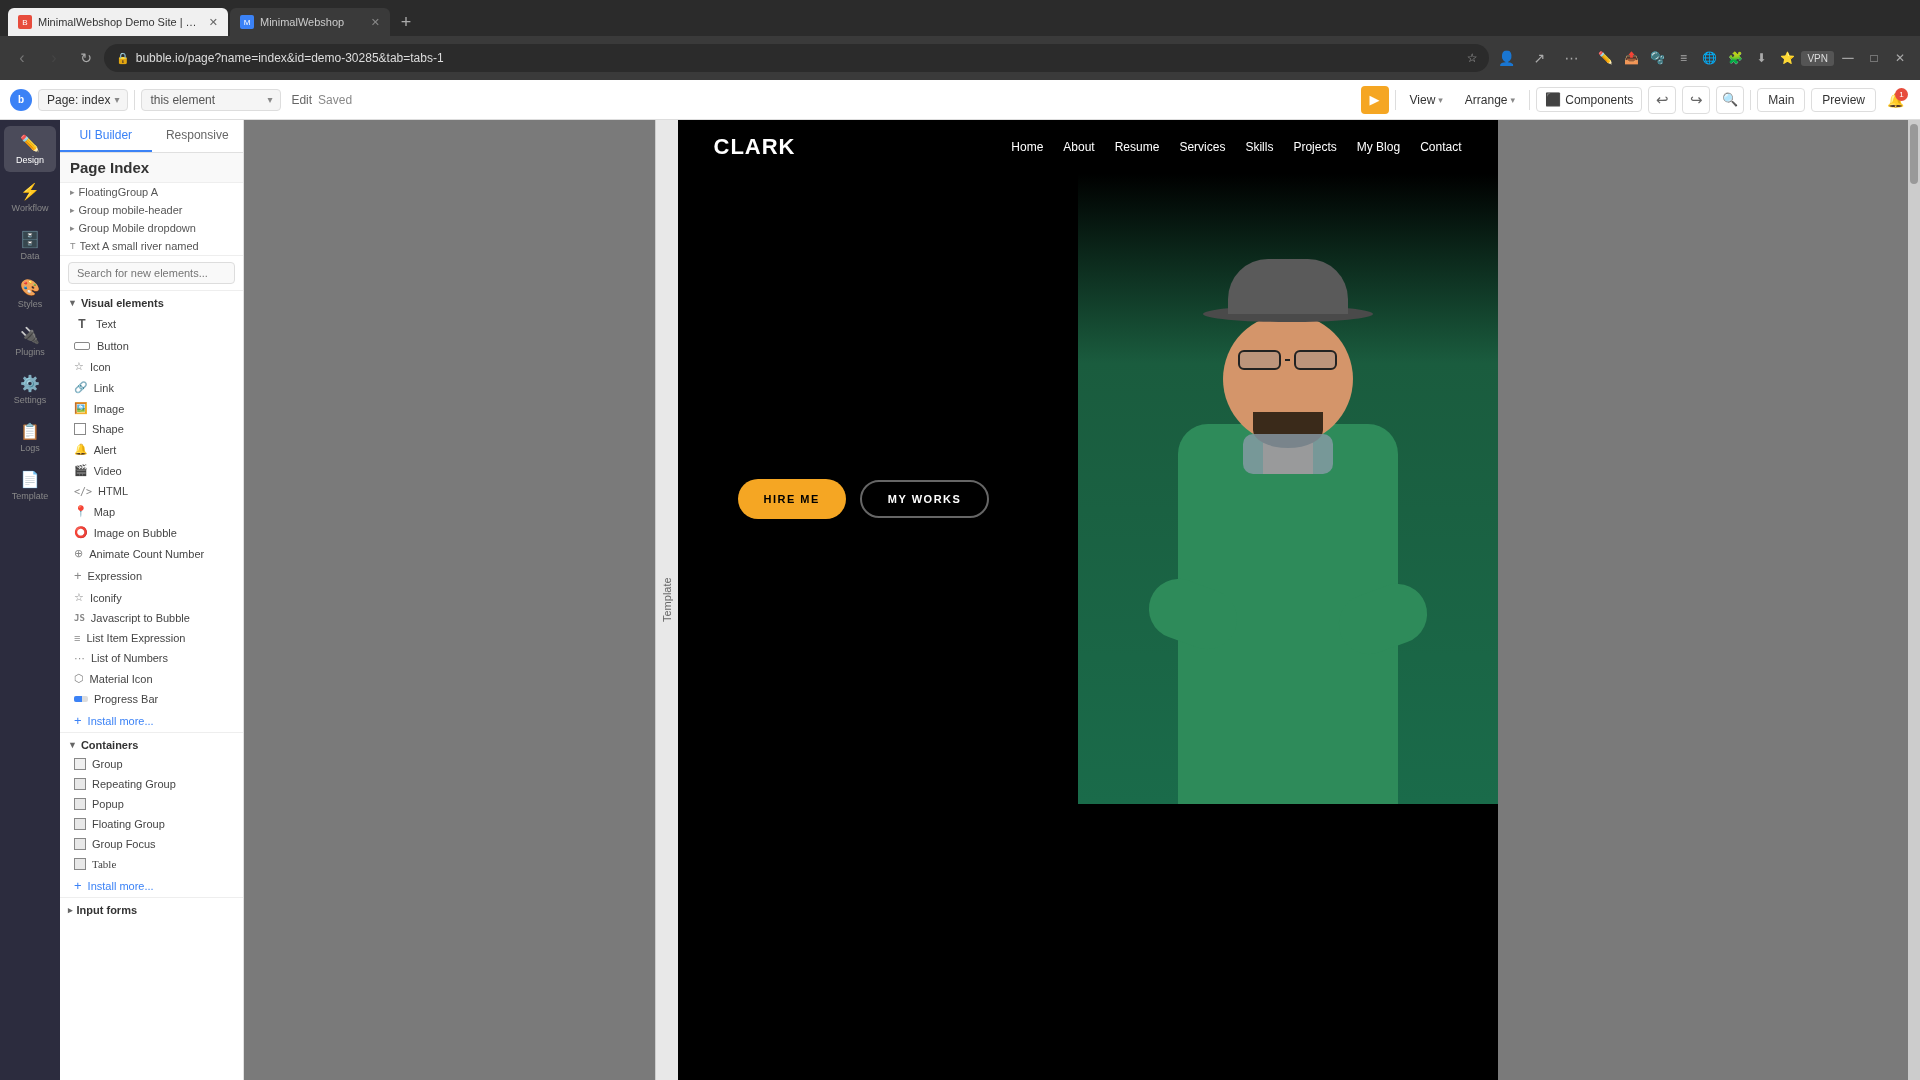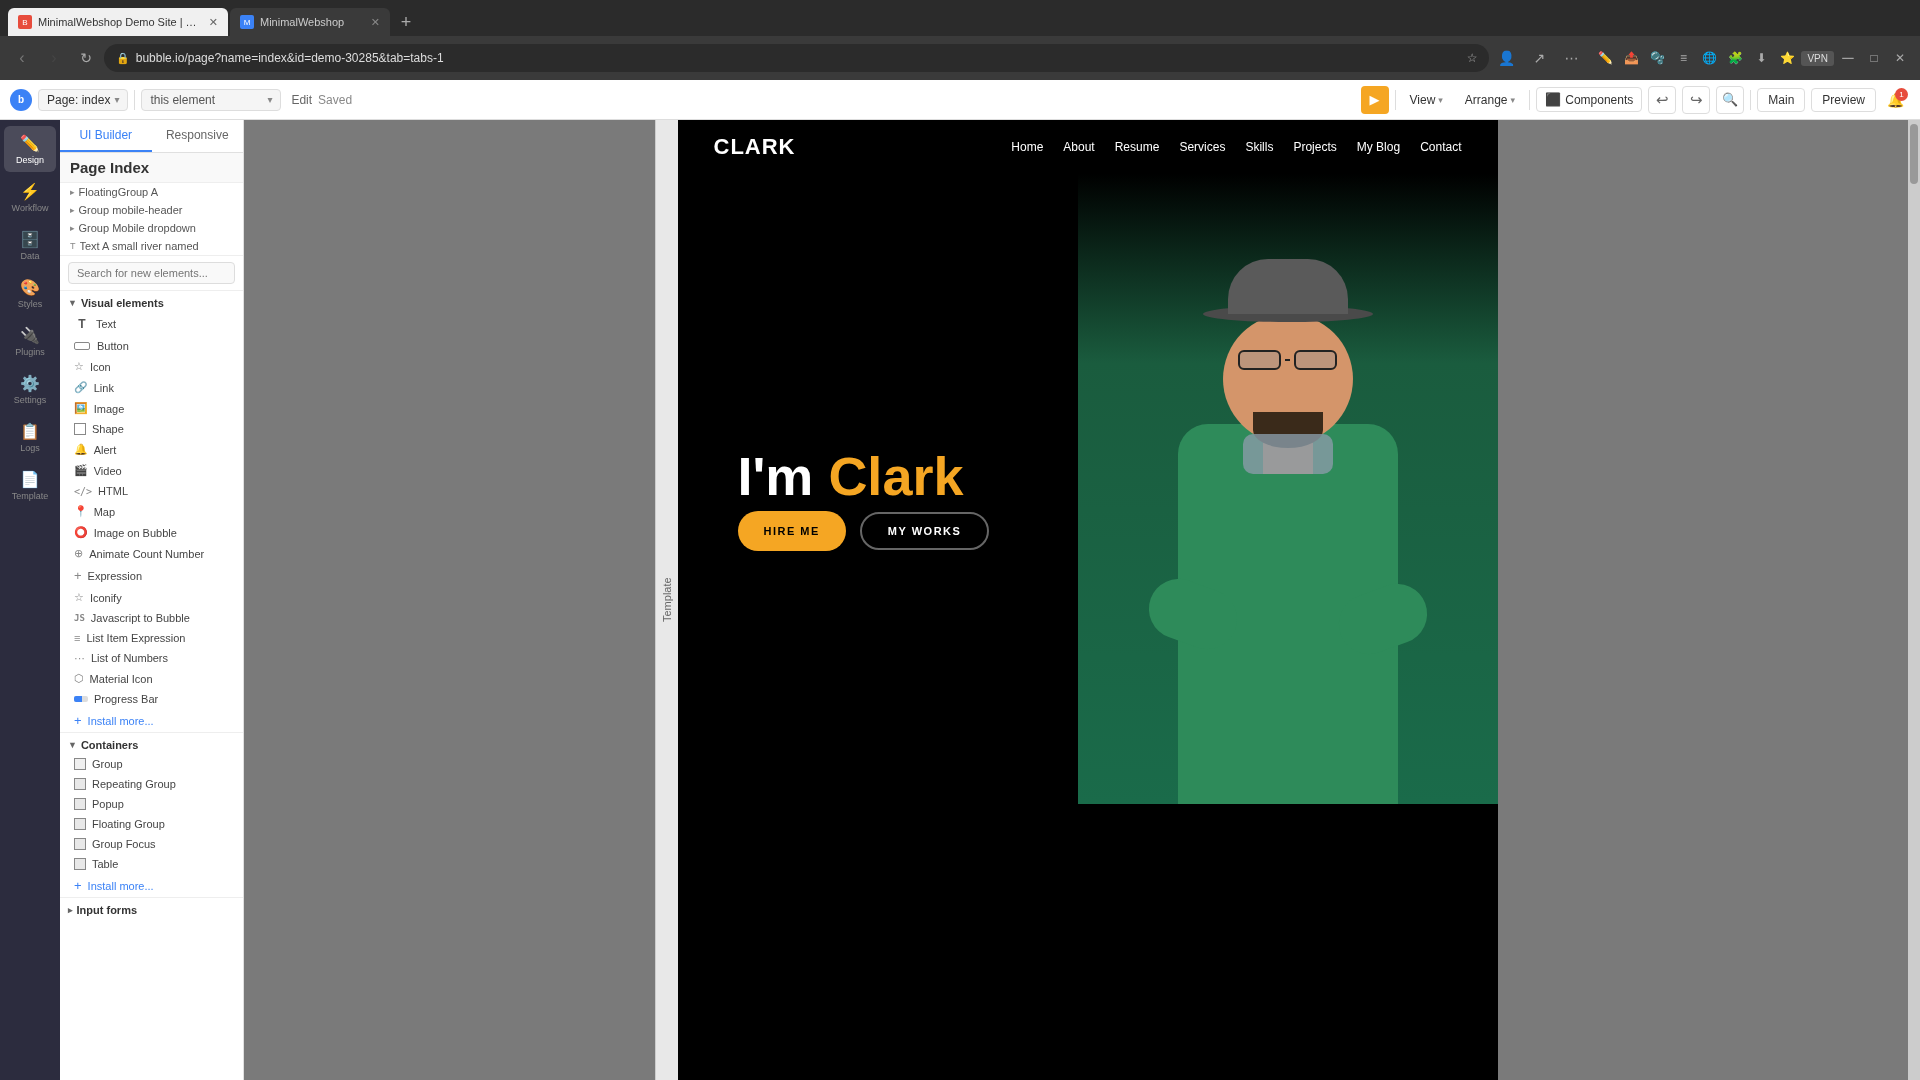--- a/index.html
+++ b/index.html
@@ -329,21 +329,21 @@
         <div style="display:flex; align-items:center; gap:6px; padding:4px 14px; font-size:11px; color:#444; cursor:pointer;">
           <span style="width:12px; height:12px; border:1px solid #888; background:#e8e8e8; display:inline-block;"></span>
           <span>Floating Group</span>
         </div>
 
         <div style="display:flex; align-items:center; gap:6px; padding:4px 14px; font-size:11px; color:#444; cursor:pointer;">
           <span style="width:12px; height:12px; border:1px solid #888; background:#e8e8e8; display:inline-block;"></span>
           <span>Group Focus</span>
         </div>
 
-        <div style="display:flex; align-items:center; gap:6px; padding:4px 14px; font-size:11px; color:#444; cursor:pointer;">
+        <div style="display:flex; align-items:center; gap:6px; padding:4px 14px; font-size:11px; color:#444; cursor:pointer;font-family:Liberation Serif, serif;">
           <span style="width:12px; height:12px; border:1px solid #888; background:#e8e8e8; display:inline-block;"></span>
           <span>Table</span>
         </div>
 
         <div style="display:flex; align-items:center; gap:6px; padding:4px 14px; font-size:11px; color:#3b82f6; cursor:pointer;">
           <span style="font-size:13px; color:#3b82f6;">+</span>
           <span>Install more...</span>
         </div>
       </div>
 
@@ -375,25 +375,20 @@
               <a style="color:#fff; font-size:12px; cursor:pointer; text-decoration:none;">Skills</a>
               <a style="color:#fff; font-size:12px; cursor:pointer; text-decoration:none;">Projects</a>
               <a style="color:#fff; font-size:12px; cursor:pointer; text-decoration:none;">My Blog</a>
               <a style="color:#fff; font-size:12px; cursor:pointer; text-decoration:none;">Contact</a>
             </div>
           </nav>
 
           <div style="background:#000; padding:60px 60px 40px; display:flex; align-items:center; position:relative; min-height:630px; overflow:hidden;">
 
             <div style="flex:1; z-index:2; position:relative;">
-              <div style="font-size:54px; font-weight:700; line-height:1.1; margin-bottom:4px;">
-                <span style="color:#fff;">I'm</span>
-                <span style="color:#fff;"> </span>
-                <span style="color:#f5a623;">Clark</span>
-              </div>
               <div style="display:flex; gap:14px; align-items:center;">
                 <button style="background:#f5a623; color:#000; font-size:11px; font-weight:700; padding:14px 26px; border-radius:24px; cursor:pointer; letter-spacing:1.5px; border:none; font-family:inherit;">
                   <span>HIRE ME</span>
                 </button>
                 <button style="background:transparent; color:#fff; font-size:11px; font-weight:700; padding:11px 26px; border-radius:24px; cursor:pointer; border:2px solid #666; letter-spacing:1.5px; font-family:inherit;">
                   <span>MY WORKS</span>
                 </button>
               </div>
             </div>
 

